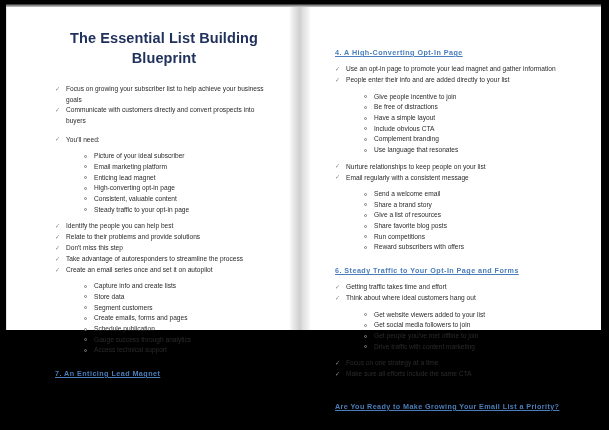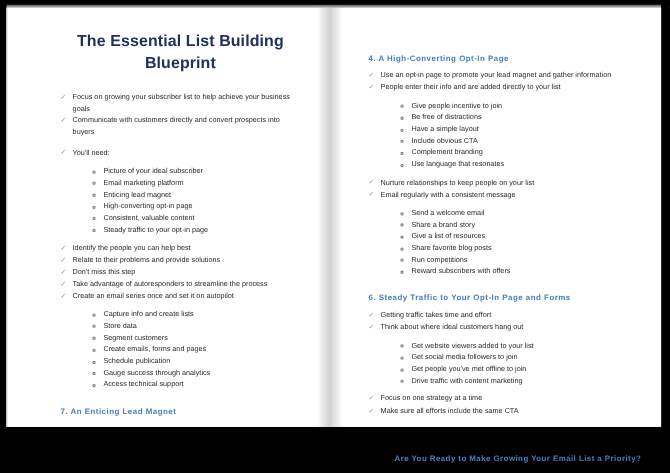--- a/index.html
+++ b/index.html
@@ -52,21 +52,21 @@
     height: 430px;
     background: #000000;
   }
 
   
   .spread {
     position: absolute;
     left: 6px;
     top: 7px;
     width: 595px;
-    height: 381px;
+    height: 323px;
     background: #ffffff;
     display: flex;
   }
   .page {
     position: relative;
     box-sizing: border-box;
     background: #ffffff;
     height: 100%;
   }
   .page-left {
@@ -101,25 +101,25 @@
     margin: 0 0 16px 0;
     letter-spacing: 0.1px;
   }
   .section-heading {
     color: #4a7ebb;
     font-weight: bold;
     font-size: 7.2px;
     letter-spacing: 0.45px;
     margin: 13px 0 7px 0;
     line-height: 1.3;
+    text-decoration: underline;
   }
   .section-heading.cta {
     letter-spacing: 0.4px;
-    margin-top: 32px;
-    text-align: right;
+    margin-top: 22px;
   }
 
   ul.lvl1, ul.lvl2 {
     list-style: none;
     margin: 0;
     padding: 0;
   }
   ul.lvl1 > li {
     position: relative;
     padding-left: 11px;

